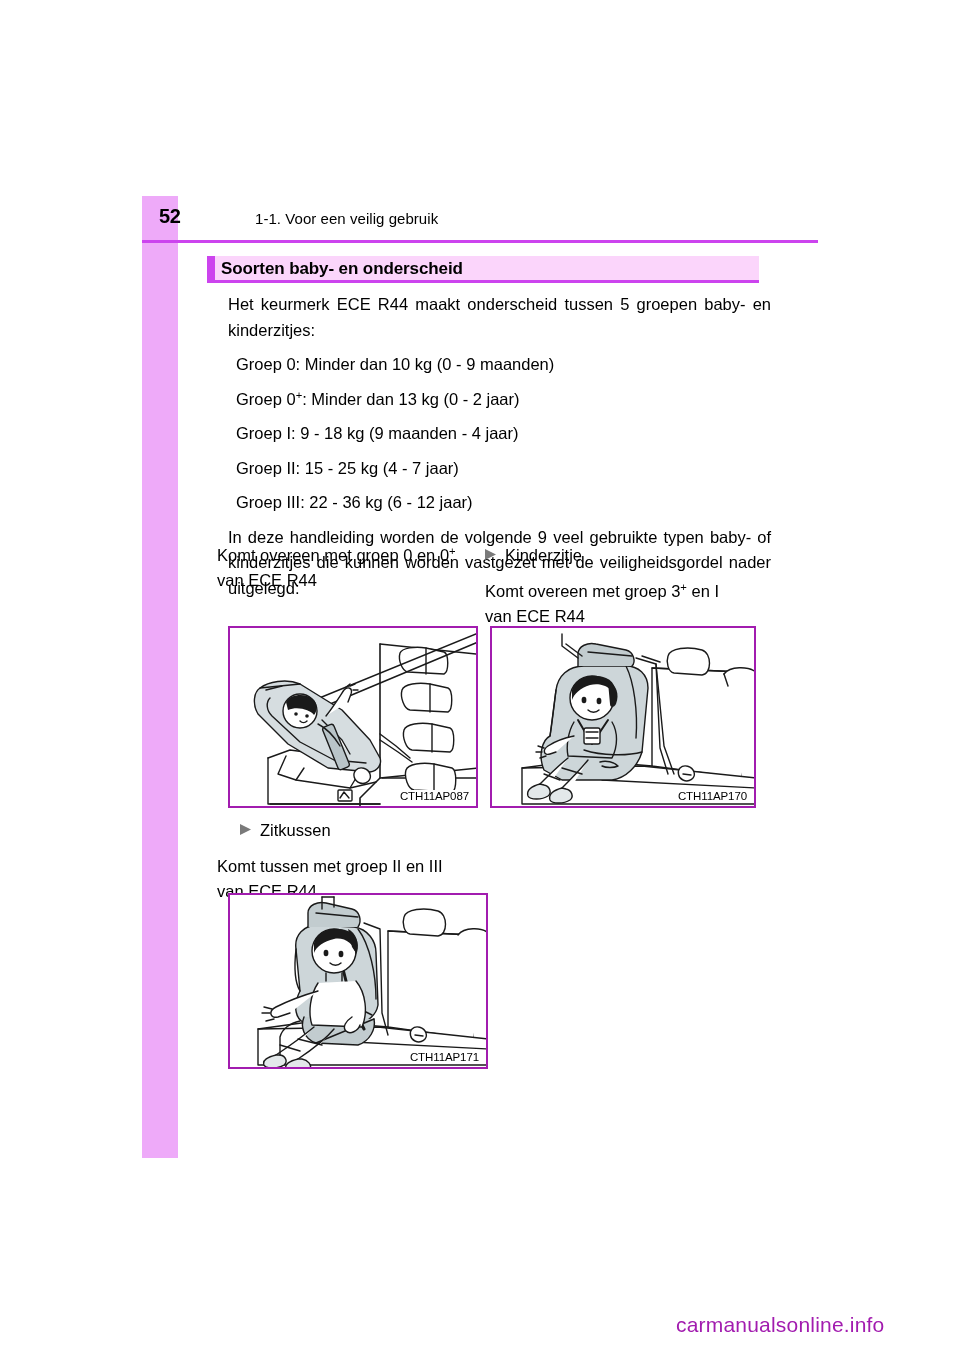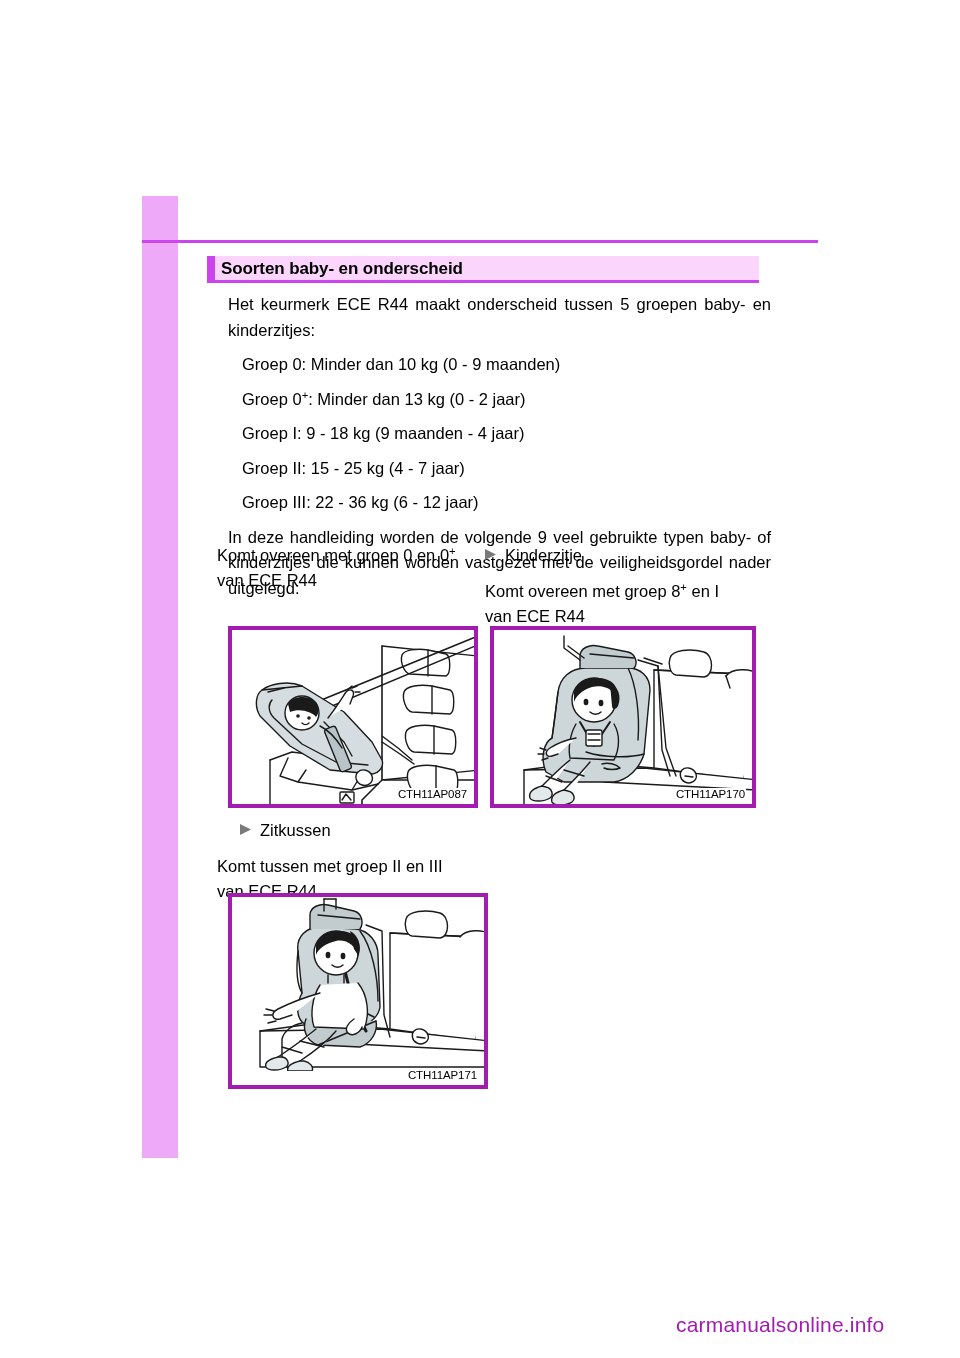--- a/index.html
+++ b/index.html
@@ -100,21 +100,21 @@
   .para {
     font-size: 16.5px;
     line-height: 25.5px;
     margin: 0 0 9px 0;
     text-align: justify;
     text-justify: inter-word;
   }
   .line {
     font-size: 16.5px;
     line-height: 25.5px;
-    margin: 0 0 9px 14px;
+    margin: 0 0 9px 8px;
   }
   sup {
     font-size: 0.68em;
     vertical-align: super;
     line-height: 0;
   }
 
   
   .cols {
     position: absolute;
@@ -151,28 +151,28 @@
     line-height: 25px;
     margin: 0;
     text-align: justify;
     text-justify: inter-word;
   }
   .sub-desc .tail { text-align: left; display: block; }
 
   
   .figure {
     position: absolute;
-    border: 4px solid #a21caf;
+    border: 2px solid #a21caf;
     box-sizing: border-box;
     background: #ffffff;
     overflow: hidden;
   }
   .fig-1 { left: 228px; top: 626px; width: 250px; height: 182px; }
   .fig-2 { left: 490px; top: 626px; width: 266px; height: 182px; }
-  .fig-3 { left: 228px; top: 893px; width: 260px; height: 196px; }
+  .fig-3 { left: 228px; top: 893px; width: 260px; height: 176px; }
 
   .fig-caption {
     position: absolute;
     right: 6px;
     bottom: 4px;
     font-size: 11.5px;
     letter-spacing: -0.1px;
     color: #000;
     background: #fff;
     padding: 0 1px;
@@ -199,20 +199,24 @@
     white-space: nowrap;
   }
 </style>
 </head>
 <body>
 
 <div class="page">
 
   <div class="side-bar"></div>
 
+  <div class="header">
+    <div class="page-number">52</div>
+    <div class="header-title">1-1. Voor een veilig gebruik</div>
+  </div>
   <div class="header-rule"></div>
 
   <div class="section-heading">
     <div class="tab"></div>
     <div class="label">Soorten baby- en onderscheid</div>
   </div>
 
   <div class="body">
     <p class="para">Het keurmerk ECE R44 maakt onderscheid tussen 5 groepen baby- en kinderzitjes:</p>
 
@@ -237,21 +241,21 @@
 
     <div class="col-right">
       <div class="bullet-row indent0">
         <span class="tri">
           <svg width="11" height="11" viewBox="0 0 11 11">
               <polygon points="0,0 11,5.5 0,11" fill="#7a7a7a"></polygon>
             </svg>
         </span>
         <span>Kinderzitje</span>
       </div>
-      <p class="sub-desc"><span>Komt overeen met groep 8</span><sup>+</sup><span> en I</span><span class="tail">van ECE R44</span></p>
+      <p class="sub-desc"><span>Komt overeen met groep 3</span><sup>+</sup><span> en I</span><span class="tail">van ECE R44</span></p>
     </div>
 
   </div>
 
   <div class="figure fig-1">
     <svg class="fig-svg" width="248" height="180" viewBox="0 0 248 180">
       <g fill="none" stroke="#1a1a1a" stroke-width="1.4" stroke-linejoin="round" stroke-linecap="round">
 
         <path d="M150 16 L150 150 L130 170 L130 178" stroke-width="1.6"></path>
         <path d="M150 16 L246 26"></path>

